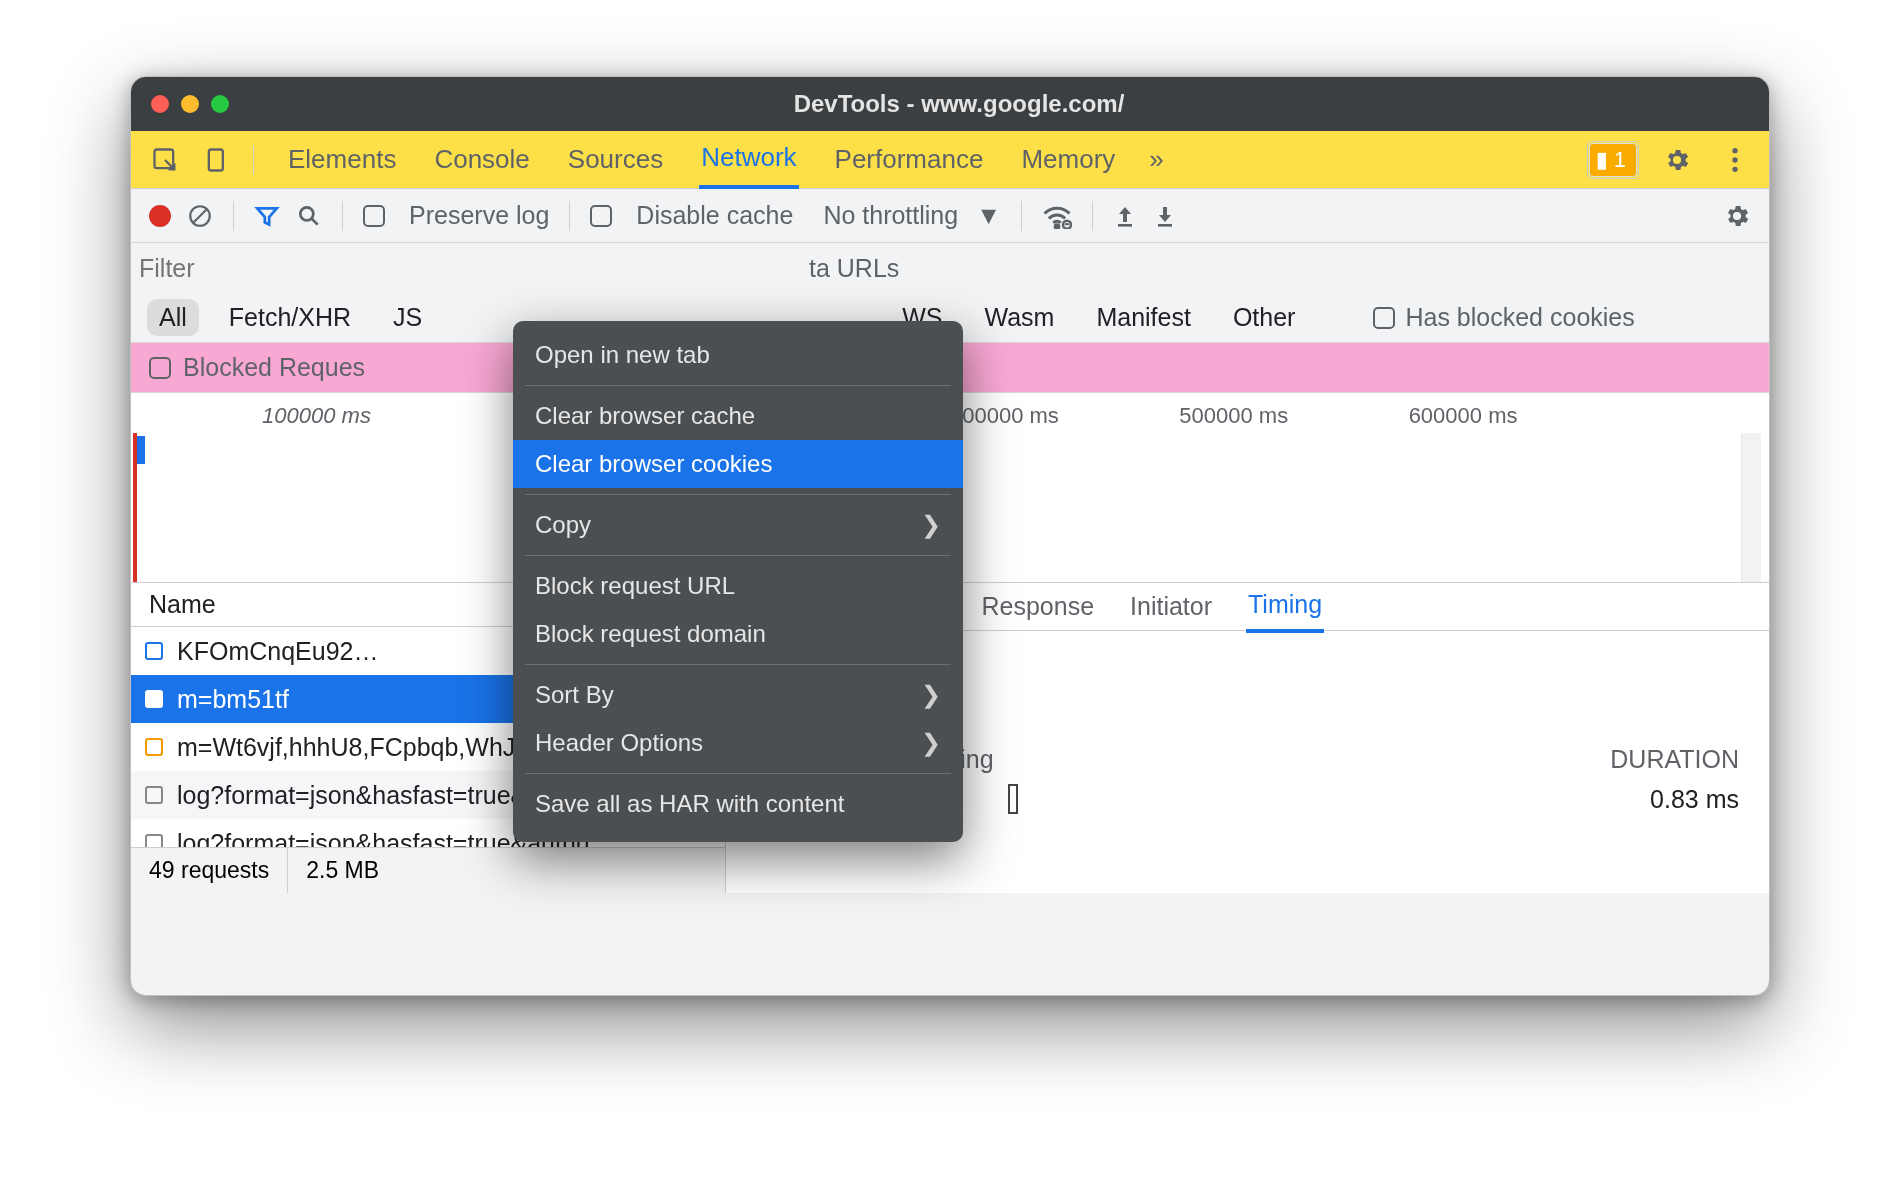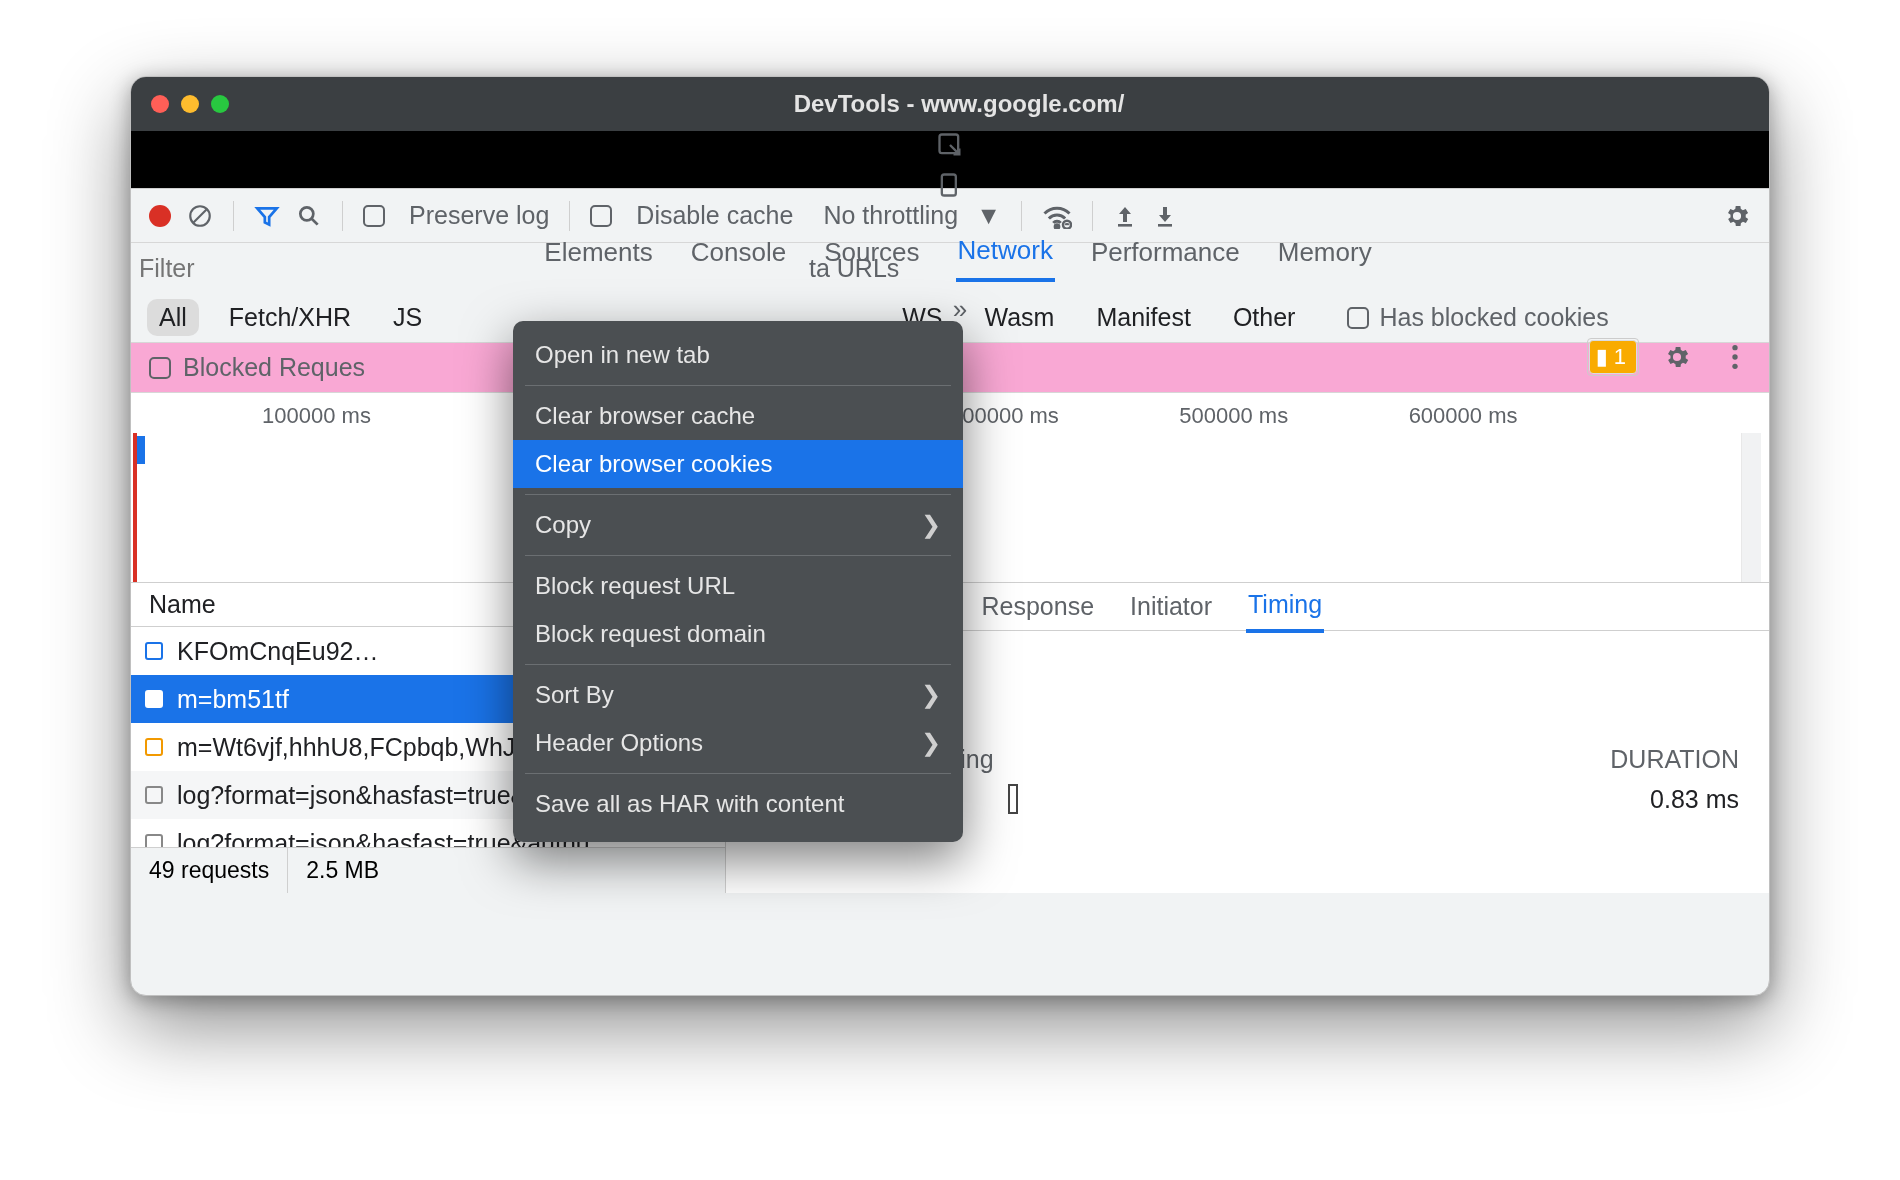--- a/index.html
+++ b/index.html
@@ -31,28 +31,27 @@
   }
   .traffic { display: flex; gap: 12px; }
   .dot { width: 18px; height: 18px; border-radius: 50%; }
   .dot.red { background: #ff5f57; }
   .dot.yellow { background: #febc2e; }
   .dot.green { background: #28c840; }
   .title { flex: 1; text-align: center; font-size: 24px; font-weight: 600; color: #e4e4e4; }
   
   .top-tabs {
     height: 58px;
-    background: #000000;
+    background: #fde047;
     border-bottom: 1px solid #cfcfcf;
     display: flex; align-items: center;
     padding: 0 14px;
     gap: 12px;
     font-size: 26px;
     color: #5f6368;
-    flex-direction: column;
   }
   .top-icon { width: 40px; height: 40px; display: flex; align-items:center; justify-content:center; color:#5f6368; }
   .tabstrip { display:flex; align-items:center; gap: 34px; margin-left: 16px; }
   .tab { padding: 12px 2px; color:#5f6368; cursor: default; }
   .tab.active { color:#1a73e8; border-bottom: 4px solid #1a73e8; font-weight:500; }
   .chev-more { margin-left: 20px; }
   .top-right { margin-left: auto; display:flex; align-items:center; gap: 18px; }
   .warn-badge { background:#f9ab00; color:#fff; padding:3px 10px 3px 6px; border-radius:4px; display:flex; align-items:center; gap:6px; font-size:22px; border:1px solid #dadce0;}
   .warn-badge-wrap { border:1px solid #ccc; border-radius:4px; padding:1px;}
   
@@ -298,34 +297,34 @@
     <span id="types-container" style="display:flex;align-items:center;gap:18px;">
         <span class="type-pill active">All</span>
         <span class="type-pill">Fetch/XHR</span>
         <span class="type-pill">JS</span>
         <span style="width: 420px;"></span>
         <span class="type-pill">WS</span>
         <span class="type-pill">Wasm</span>
         <span class="type-pill">Manifest</span>
         <span class="type-pill">Other</span>
       </span>
-    <span class="checkbox-lbl" style="margin-left:22px;">
+    <span class="checkbox-lbl" style="margin-left:48px;">
       <span class="chk"></span>
       <span>Has blocked cookies</span>
     </span>
   </div>
 
   <div class="blocked-row">
     <span class="chk"></span>
     <span>Blocked Reques</span>
   </div>
 
   <div class="waterfall">
     <div class="wf-ticks" id="wf-ticks">
-        <div class="wf-tick" style="left: 8%;">100000 ms</div>
+        <div class="wf-tick" style="left: 8%; font-style: italic;">100000 ms</div>
         <div class="wf-tick" style="left: 50%;">400000 ms</div>
         <div class="wf-tick" style="left: 64%;">500000 ms</div>
         <div class="wf-tick" style="left: 78%;">600000 ms</div>
       </div>
     <div class="wf-body">
       <div class="wf-mark red"></div>
       <div class="wf-mark" style="left:6px;"></div>
       <div class="wf-right-track"></div>
     </div>
   </div>

